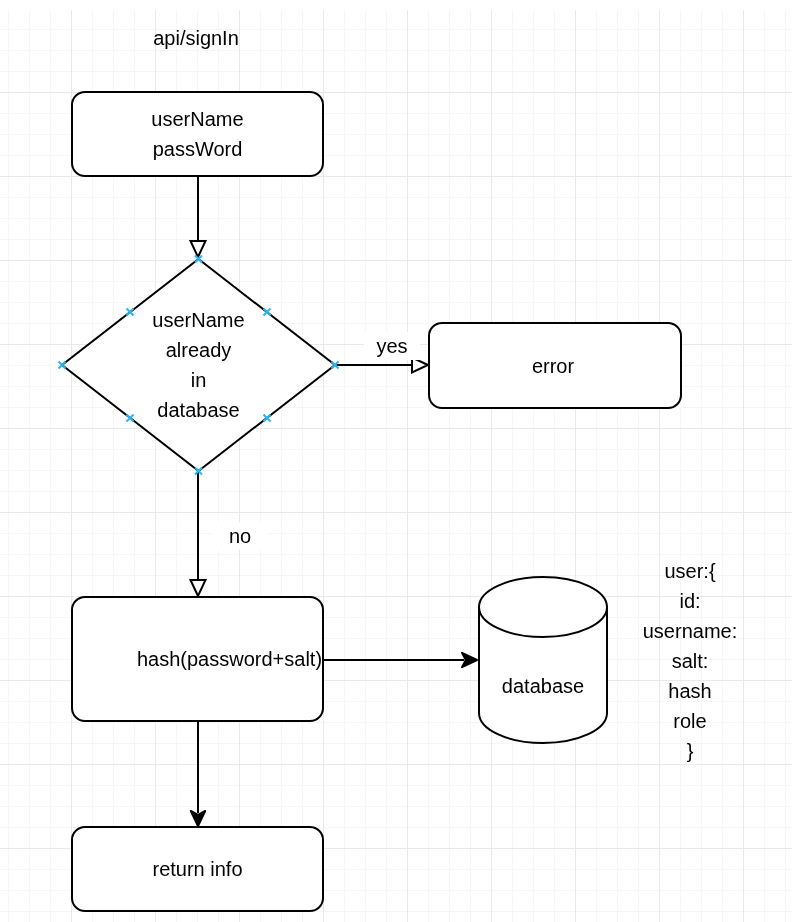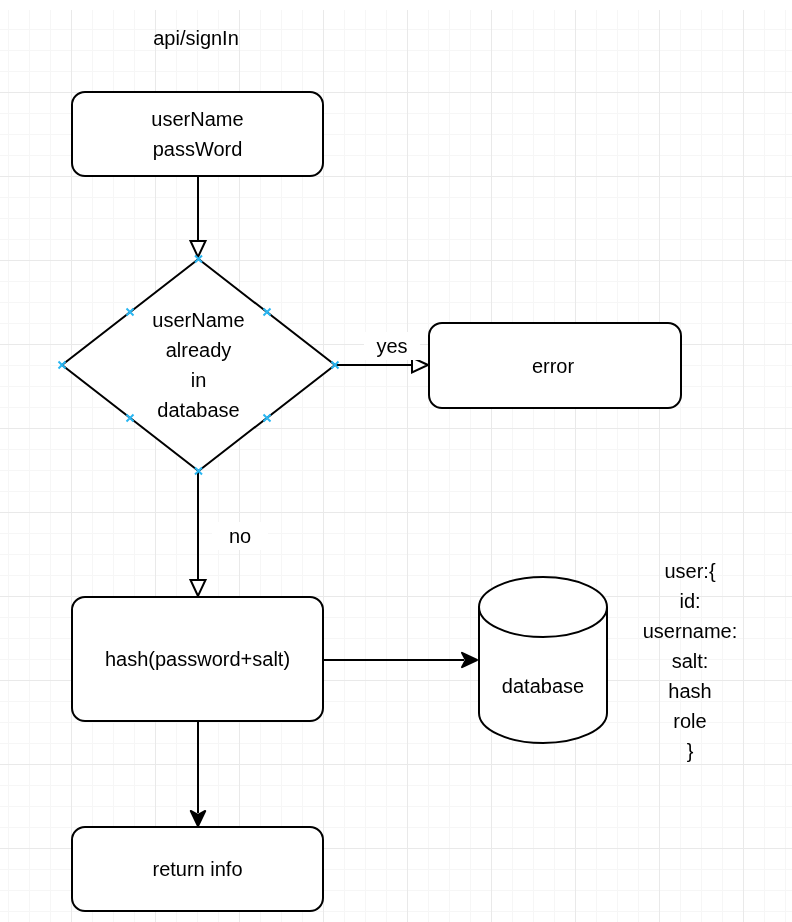--- a/index.html
+++ b/index.html
@@ -108,21 +108,21 @@
 already
 in
 database</div>
 
   <div class="label edge-label" style="left:364px; top:322px; width:52px; height:28px;">yes</div>
 
   <div class="label" style="left:429px; top:313px; width:248px; height:85px;">error</div>
 
   <div class="label edge-label" style="left:212px; top:512px; width:52px; height:28px;">no</div>
 
-  <div class="label" style="left:72px; top:587px; width:251px; height:124px;">hash(password+salt)</div>
+  <div class="label" style="left:72px; top:587px; width:251px; height:124px;padding-left:32px;">hash(password+salt)</div>
 
   <div class="label" style="left:479px; top:648px; width:128px; height:56px;">database</div>
 
   <div class="label" style="left:72px; top:817px; width:251px; height:84px;">return info</div>
 
   <div class="label" style="left:615px; top:546px; width:150px; height:210px;">user:{
 id:
 username:
 salt:
 hash

